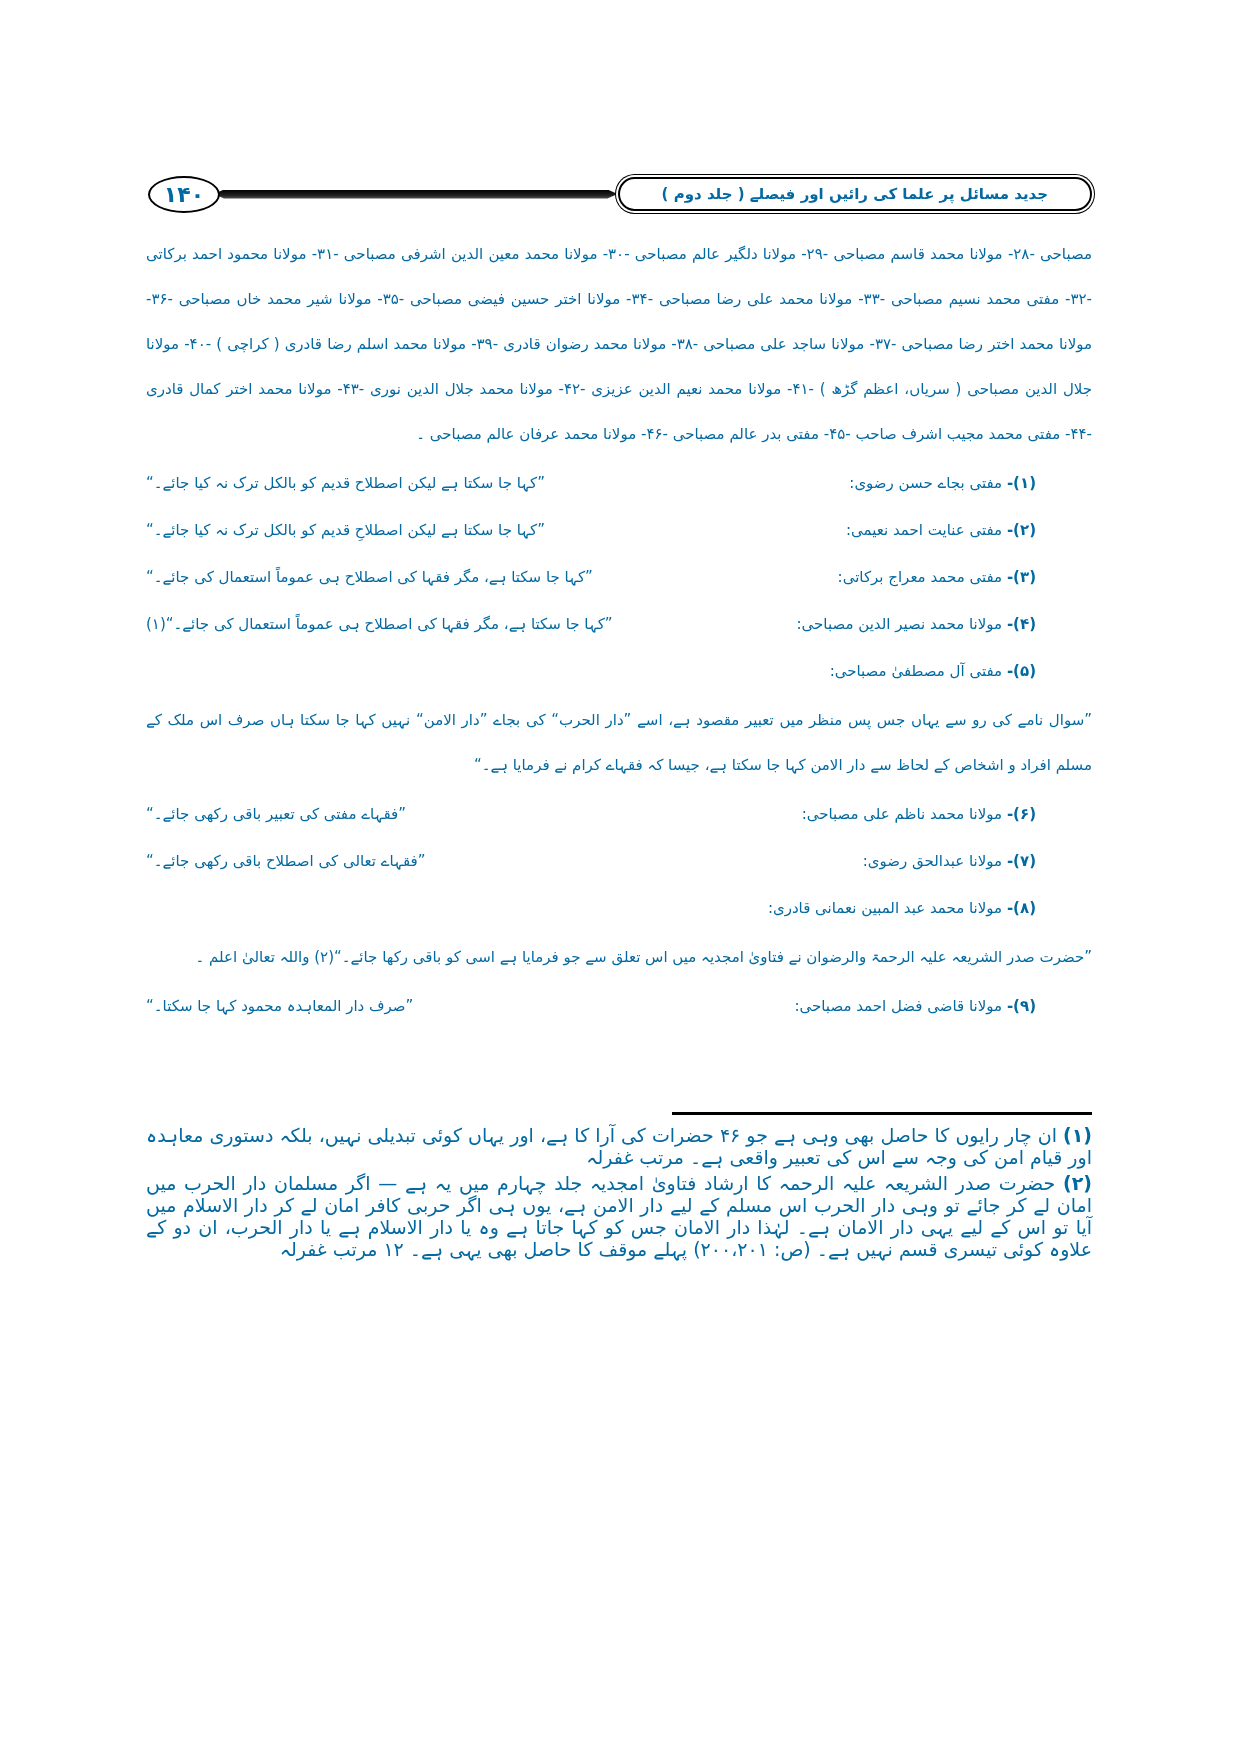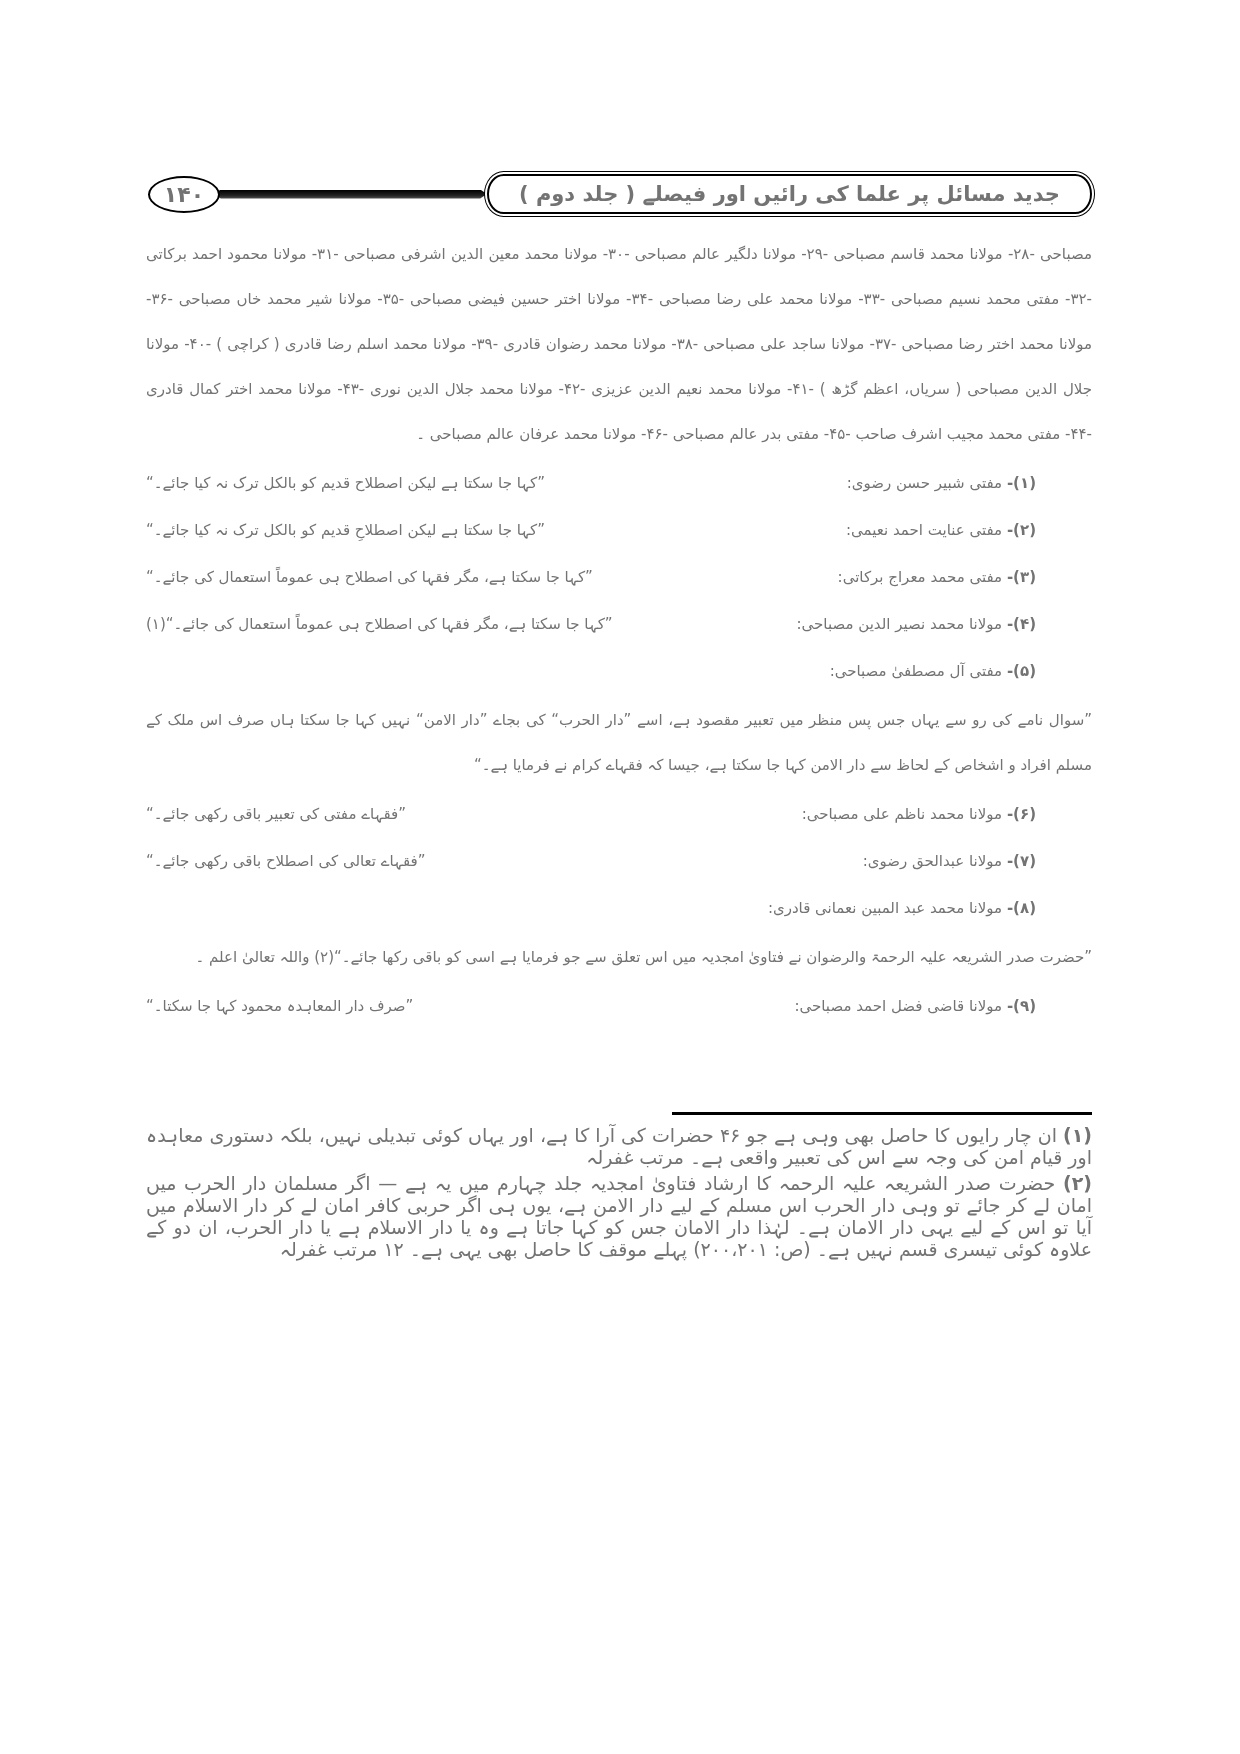--- a/index.html
+++ b/index.html
@@ -3,21 +3,21 @@
 <meta charset="utf-8">
 <style>
   html,body{margin:0;padding:0;background:#e8e8e8;}
   .page{
     position:relative;
     width:1240px;
     height:1754px;
     margin:0 auto;
     background:#ffffff;
     font-family:"DejaVu Sans","Liberation Sans",sans-serif;
-    color:#737373;
+    color:#0369a1;
     overflow:hidden;
   }
   
   .header{
     position:absolute;
     top:166px;
     left:148px;
     right:148px;
     height:56px;
     display:flex;
@@ -40,22 +40,22 @@
     height:9px;
     margin:0 -6px;
     background:linear-gradient(to bottom,#000 0%,#222 60%,#555 100%);
     clip-path:polygon(0 50%,2.5% 0,97.5% 0,100% 50%,97.5% 100%,2.5% 100%);
     z-index:1;
   }
   .cartouche{
     border:2px solid #000;
     box-shadow:0 0 0 2px #fff,0 0 0 3px #000;
     border-radius:30px / 90%;
-    padding:6px 30px;
-    font-size:21px;
+    padding:6px 42px;
+    font-size:15px;
     font-weight:bold;
     direction:rtl;
     white-space:nowrap;
     background:#fff;
     z-index:2;
     margin-left:6px;
   }
   
   .content{
     position:absolute;
@@ -126,21 +126,21 @@
     <div class="band"></div>
     <div class="cartouche">جدید مسائل پر علما کی رائیں اور فیصلے ( جلد دوم )</div>
   </div>
 
   <div class="content">
 
     <p class="names-par">مصباحی -۲۸- مولانا محمد قاسم مصباحی -۲۹- مولانا دلگیر عالم مصباحی -۳۰- مولانا محمد معین الدین اشرفی مصباحی -۳۱- مولانا محمود احمد برکاتی -۳۲- مفتی محمد نسیم مصباحی -۳۳- مولانا محمد علی رضا مصباحی -۳۴- مولانا اختر حسین فیضی مصباحی -۳۵- مولانا شیر محمد خاں مصباحی -۳۶- مولانا محمد اختر رضا مصباحی -۳۷- مولانا ساجد علی مصباحی -۳۸- مولانا محمد رضوان قادری -۳۹- مولانا محمد اسلم رضا قادری ( کراچی ) -۴۰- مولانا جلال الدین مصباحی ( سریاں، اعظم گڑھ ) -۴۱- مولانا محمد نعیم الدین عزیزی -۴۲- مولانا محمد جلال الدین نوری -۴۳- مولانا محمد اختر کمال قادری -۴۴- مفتی محمد مجیب اشرف صاحب -۴۵- مفتی بدر عالم مصباحی -۴۶- مولانا محمد عرفان عالم مصباحی ۔</p>
 
 
     <div class="op-row">
-      <span class="op-name"><span class="num">(۱)-</span> <span>مفتی شبیر حسن رضوی:</span></span>
+      <span class="op-name"><span class="num">(۱)-</span> <span>مفتی بجاے حسن رضوی:</span></span>
       <span class="op-quote">”کہا جا سکتا ہے لیکن اصطلاح قدیم کو بالکل ترک نہ کیا جائے۔“</span>
     </div>
 
     <div class="op-row">
       <span class="op-name"><span class="num">(۲)-</span> <span>مفتی عنایت احمد نعیمی:</span></span>
       <span class="op-quote">”کہا جا سکتا ہے لیکن اصطلاحِ قدیم کو بالکل ترک نہ کیا جائے۔“</span>
     </div>
 
     <div class="op-row">
       <span class="op-name"><span class="num">(۳)-</span> <span>مفتی محمد معراج برکاتی:</span></span>

